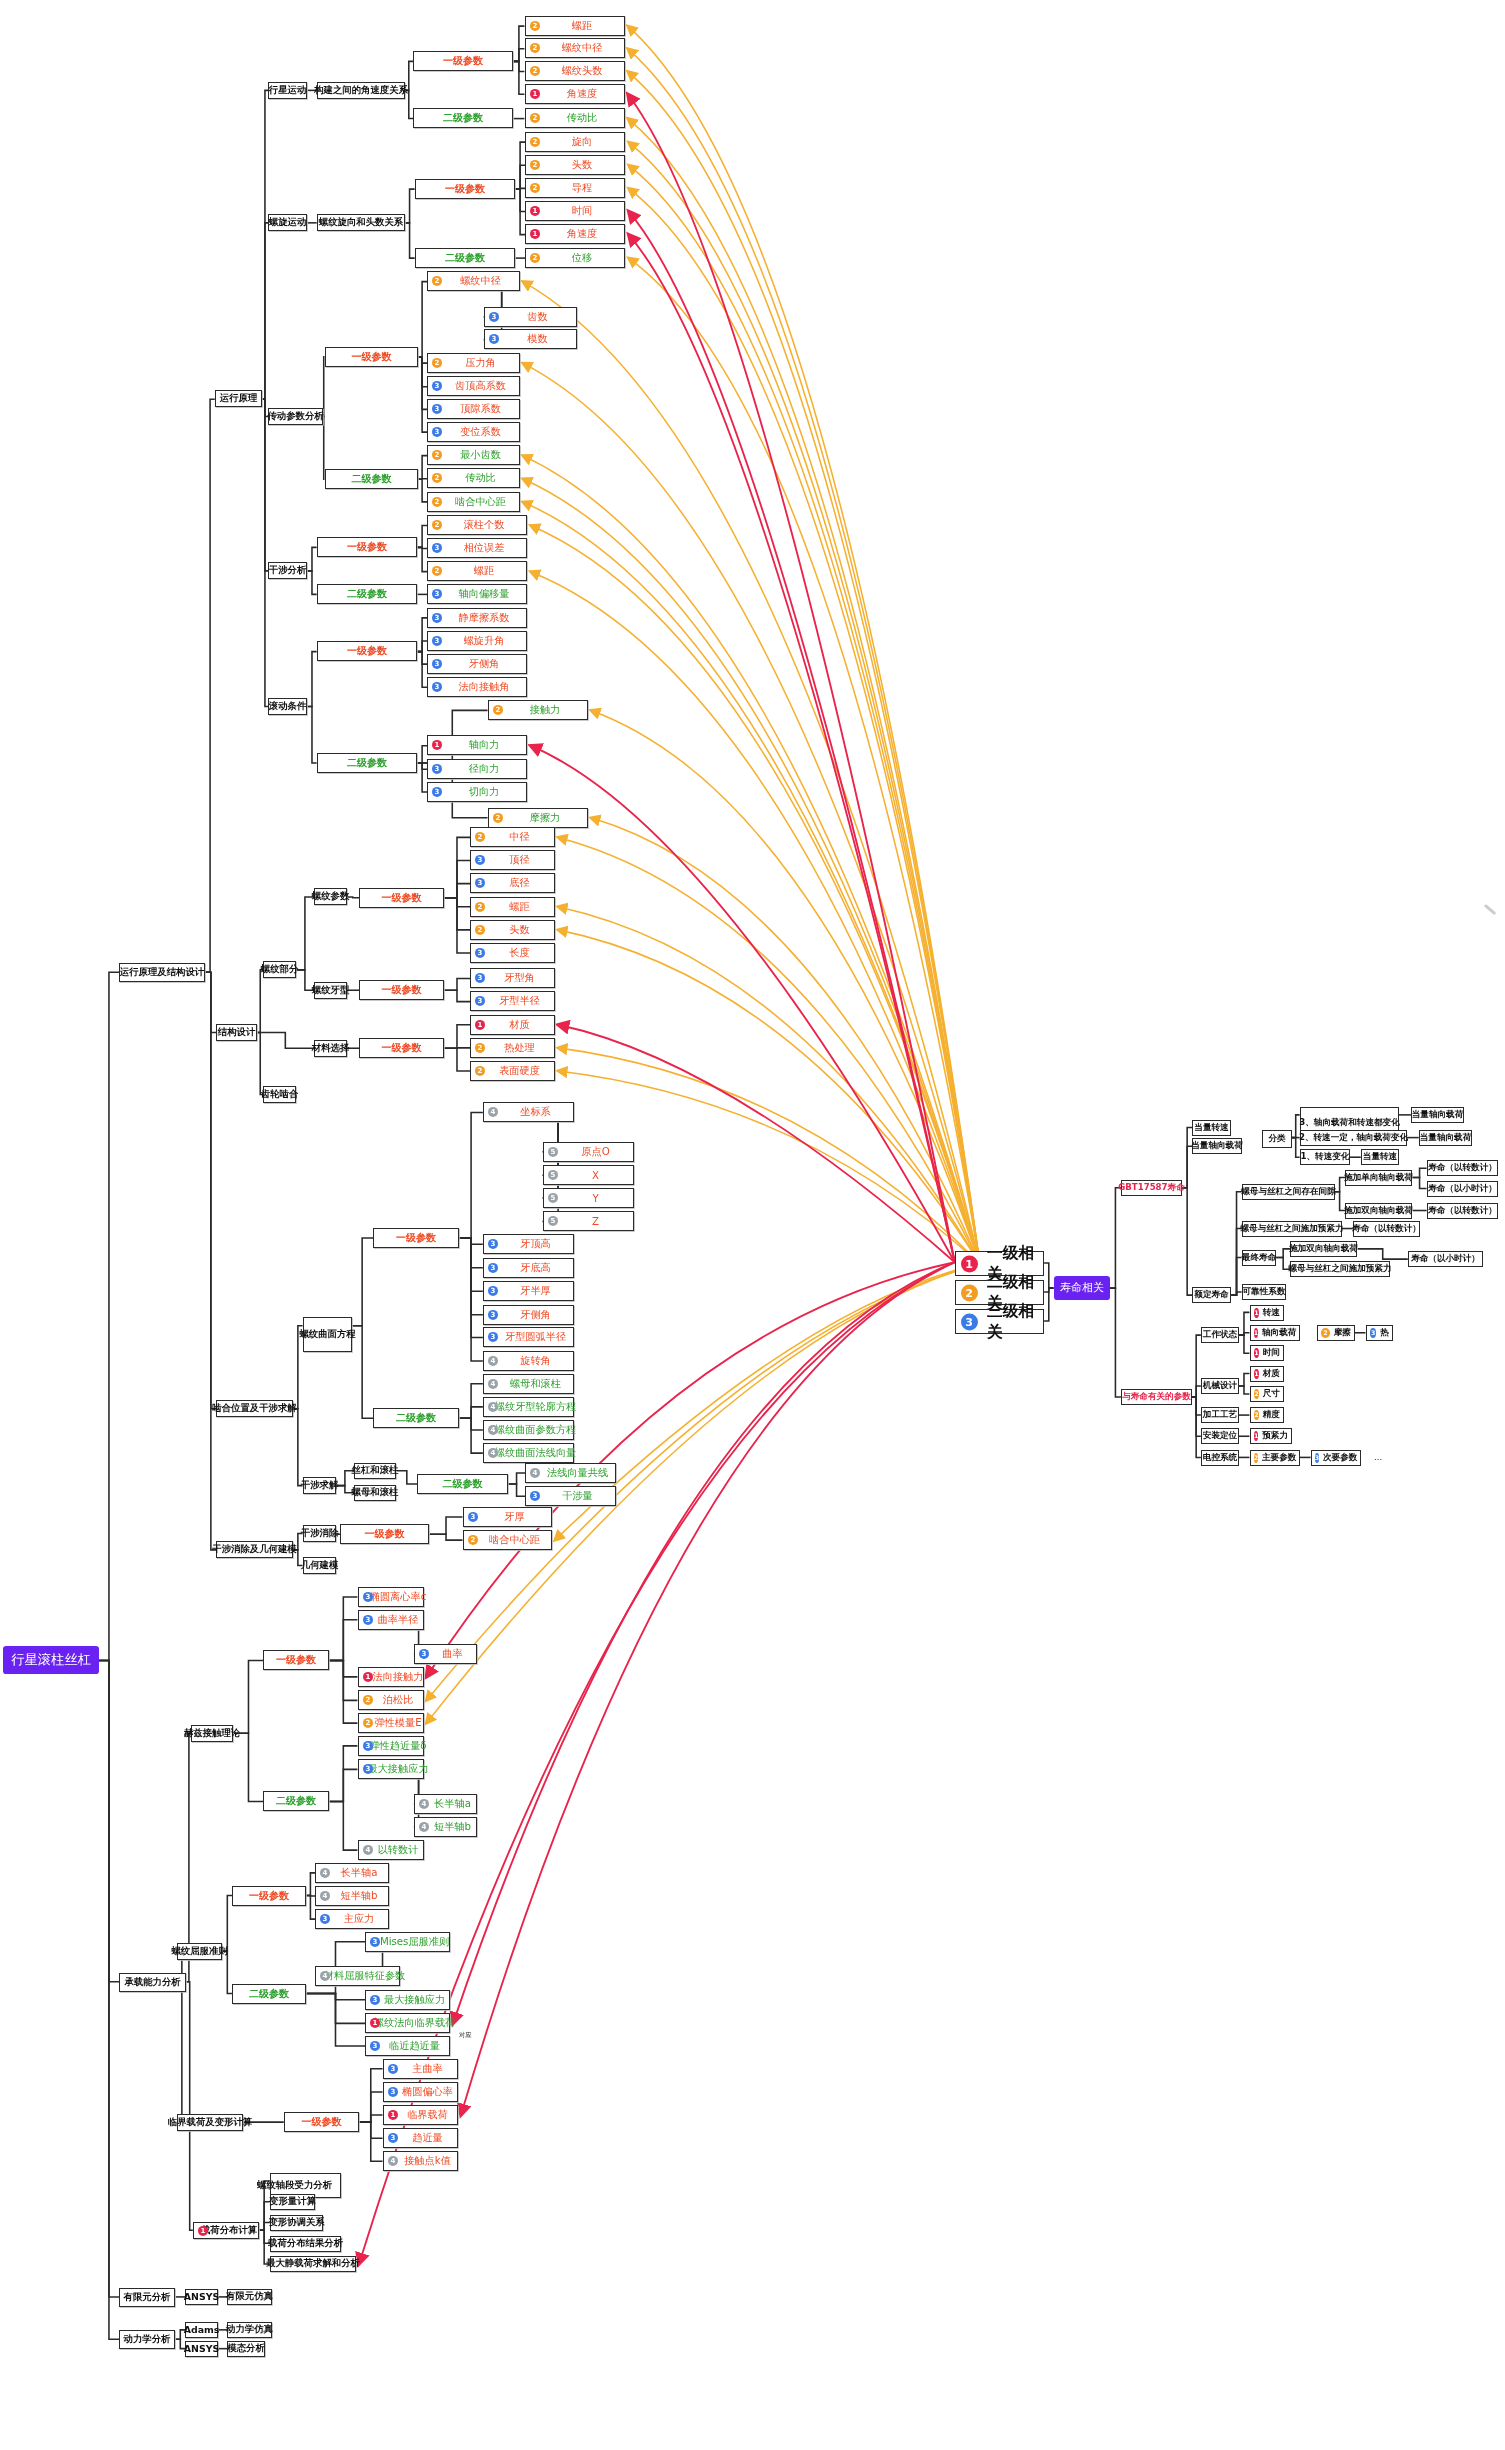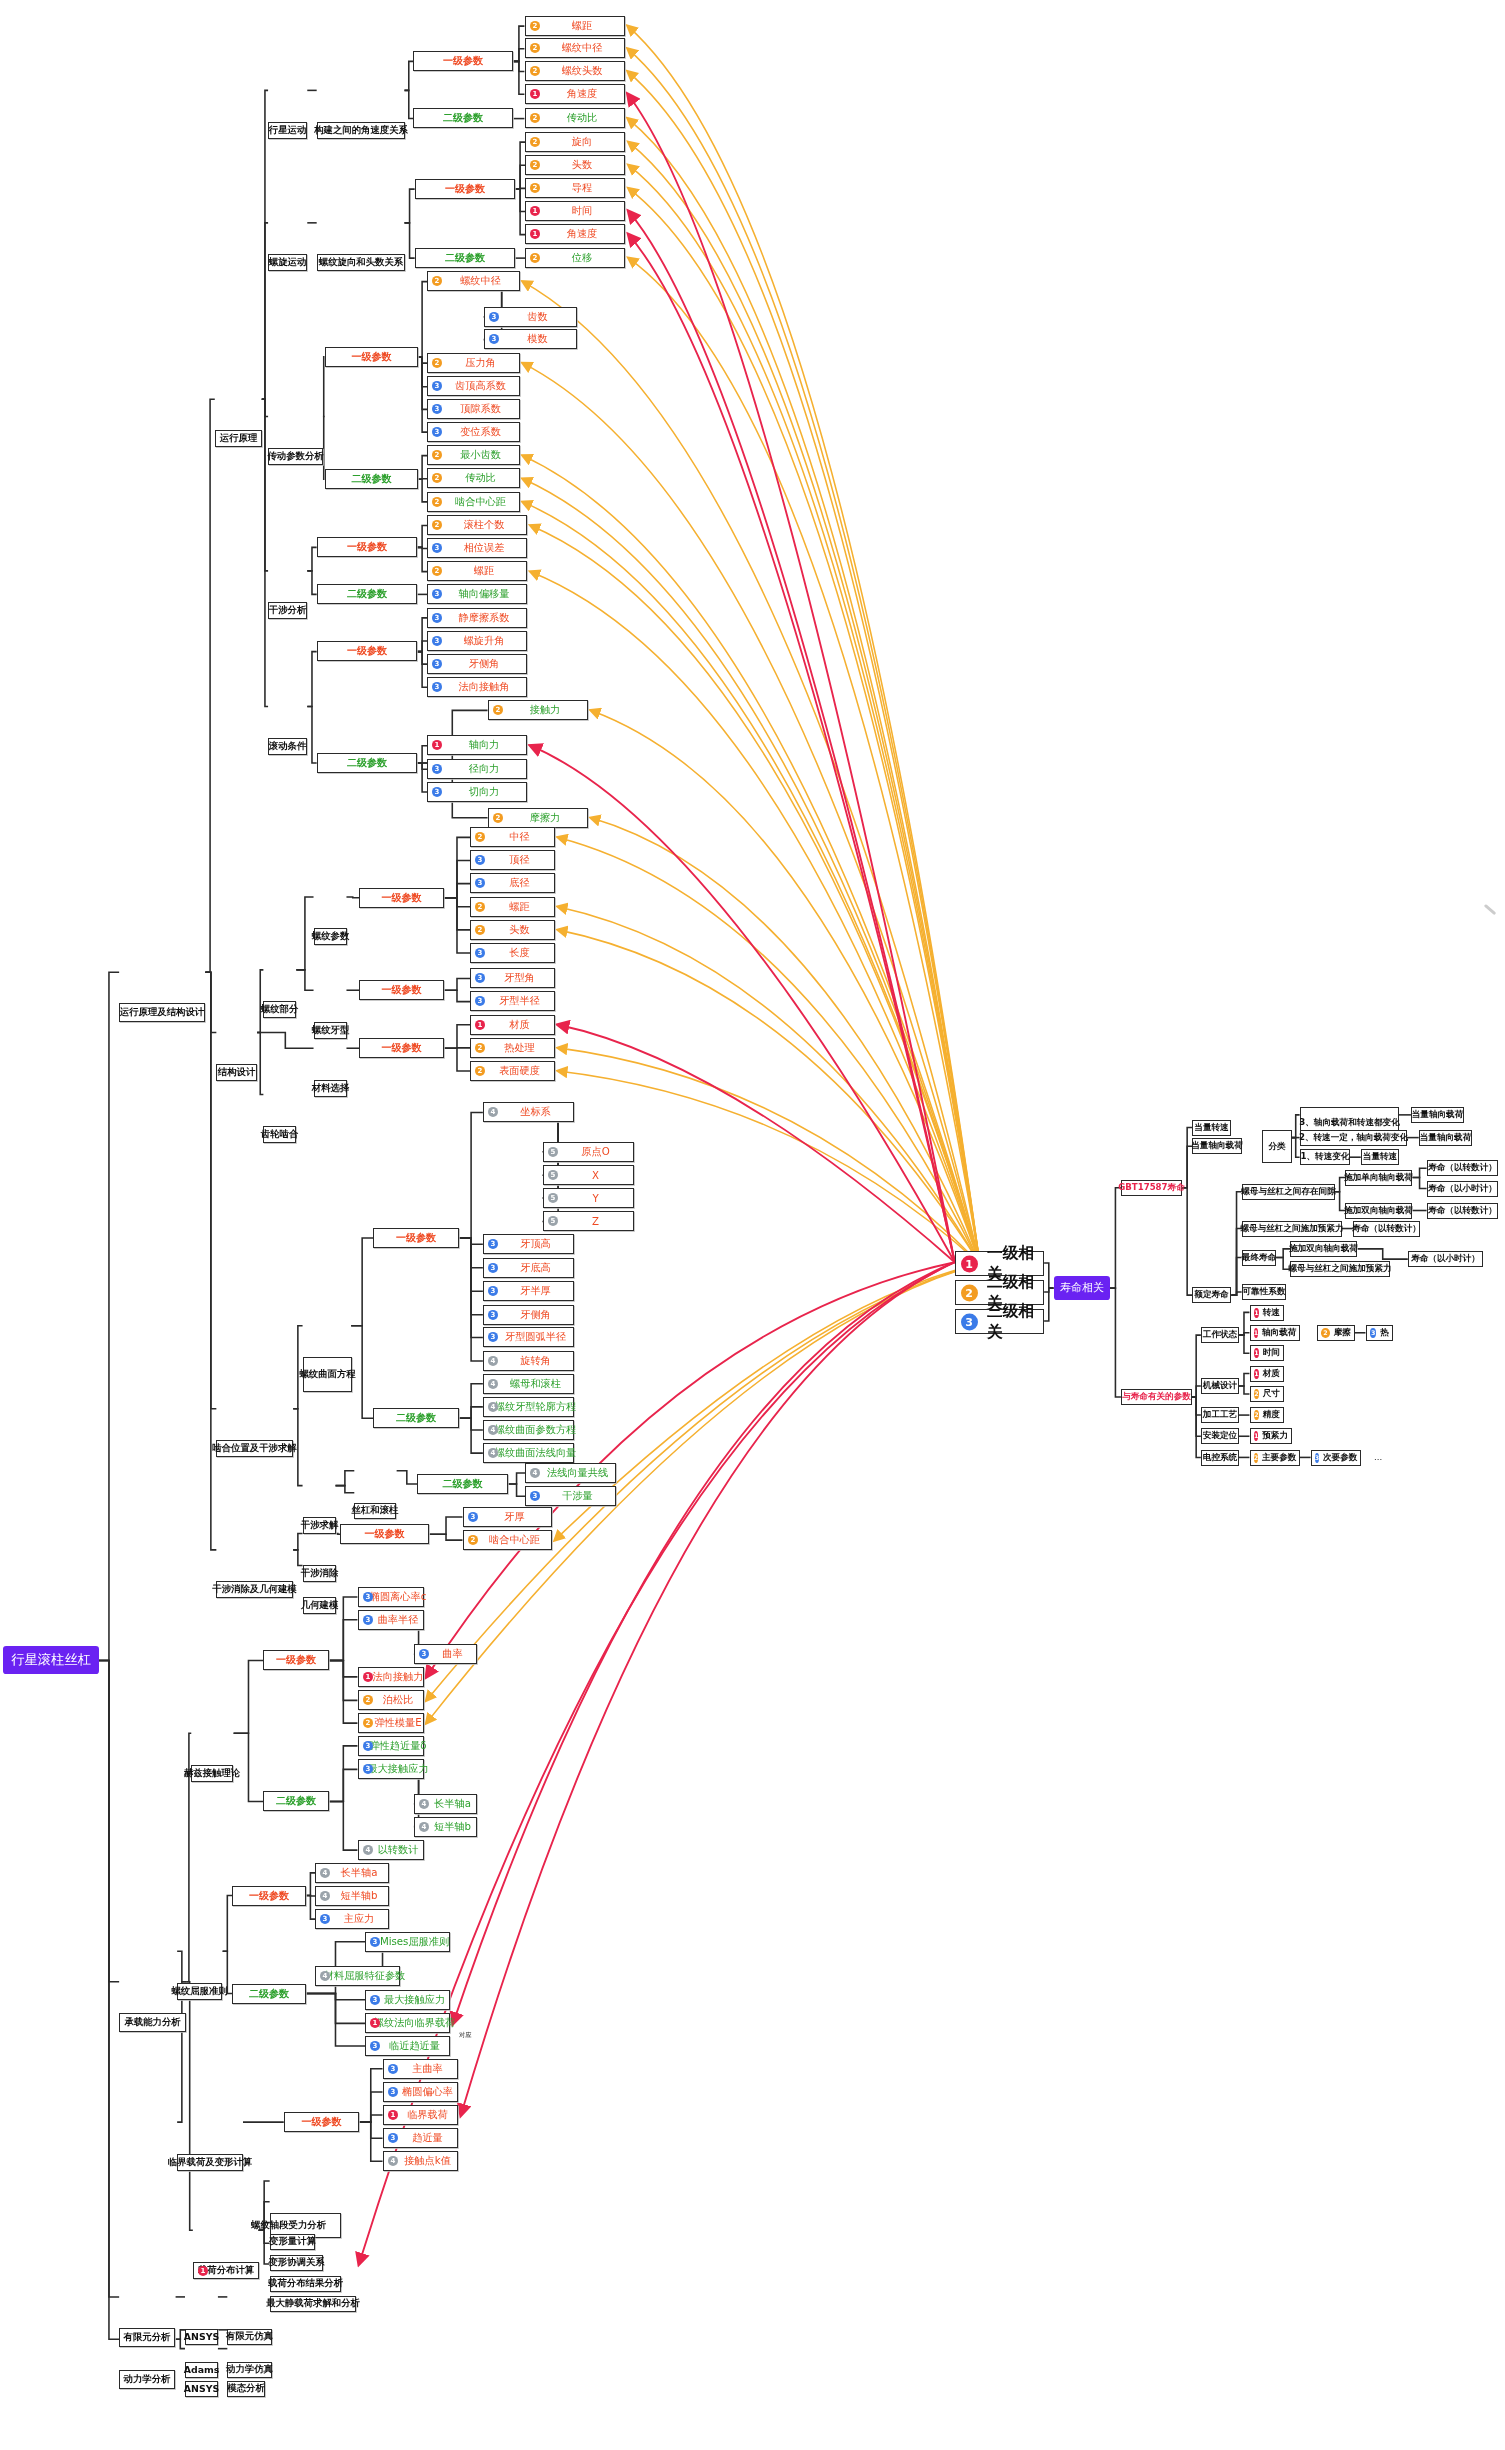--- a/index.html
+++ b/index.html
@@ -1,20 +1,20 @@
 <!DOCTYPE html>
 <html style="font-size:12.5px"><head>
 <meta charset="utf-8">
 <style>
   html,body{margin:0;padding:0;background:#fff;}
   body{width:1505px;height:2450px;position:relative;overflow:hidden;font-family:"DejaVu Sans","Liberation Sans",sans-serif;}
   #canvas{position:absolute;left:0;top:0;width:1505px;height:2450px;}
   svg.links{position:absolute;left:0;top:0;width:1505px;height:2450px;pointer-events:none;}
   .node{position:absolute;box-sizing:border-box;border:1.6px solid #2a2a2a;background:#fff;display:flex;align-items:center;justify-content:center;font-size:9.4px;font-weight:bold;color:#111;white-space:nowrap;box-shadow:0.8px 0.8px 0 #bbb;}
-  .node.cat{font-size:9.4px;padding:0 14px;margin-top:40px;}
+  .node.cat{font-size:9.4px;padding:0 8px;}
   .node.lvl{font-size:10px;}
   .node.leaf{font-size:10.2px;font-weight:normal;justify-content:center;padding-left:14px;}
   .node.red{color:#ef4a23;}
   .node.green{color:#2ca02c;}
   .node.black{color:#111;}
   .badge{position:absolute;left:3.9px;top:50%;transform:translateY(-50%);width:10.2px;height:10.2px;border-radius:50%;color:#fff;font-size:7px;font-weight:bold;display:flex;align-items:center;justify-content:center;}
   .badge.p1{background:#e8244c;}
   .badge.p2{background:#f39c21;}
   .badge.p3{background:#3b7be8;}
   .badge.p4,.badge.p5{background:#9aa3aa;}
@@ -837,21 +837,21 @@
     </div>
     <div class="rnode" style="left: 1192px; top: 1120px; width: 39px; height: 15.7px;">
       <span>当量转速</span>
     </div>
     <div class="rnode" style="left: 1192px; top: 1138px; width: 50px; height: 15.7px;">
       <span>当量轴向载荷</span>
     </div>
     <div class="rnode" style="left: 1192px; top: 1287px; width: 39px; height: 15.7px;">
       <span>额定寿命</span>
     </div>
-    <div class="rnode" style="left: 1262px; top: 1130px; width: 30px; height: 33px;">
+    <div class="rnode" style="left: 1262px; top: 1130px; width: 30px; height: 18px;">
       <span>分类</span>
     </div>
     <div class="rnode" style="left: 1300px; top: 1107px; width: 99px; height: 32px;">
       <span>3、轴向载荷和转速都变化</span>
     </div>
     <div class="rnode" style="left: 1411px; top: 1107px; width: 53px; height: 15.7px;">
       <span>当量轴向载荷</span>
     </div>
     <div class="rnode" style="left: 1300px; top: 1130px; width: 107px; height: 15.7px;">
       <span>2、转速一定，轴向载荷变化</span>

